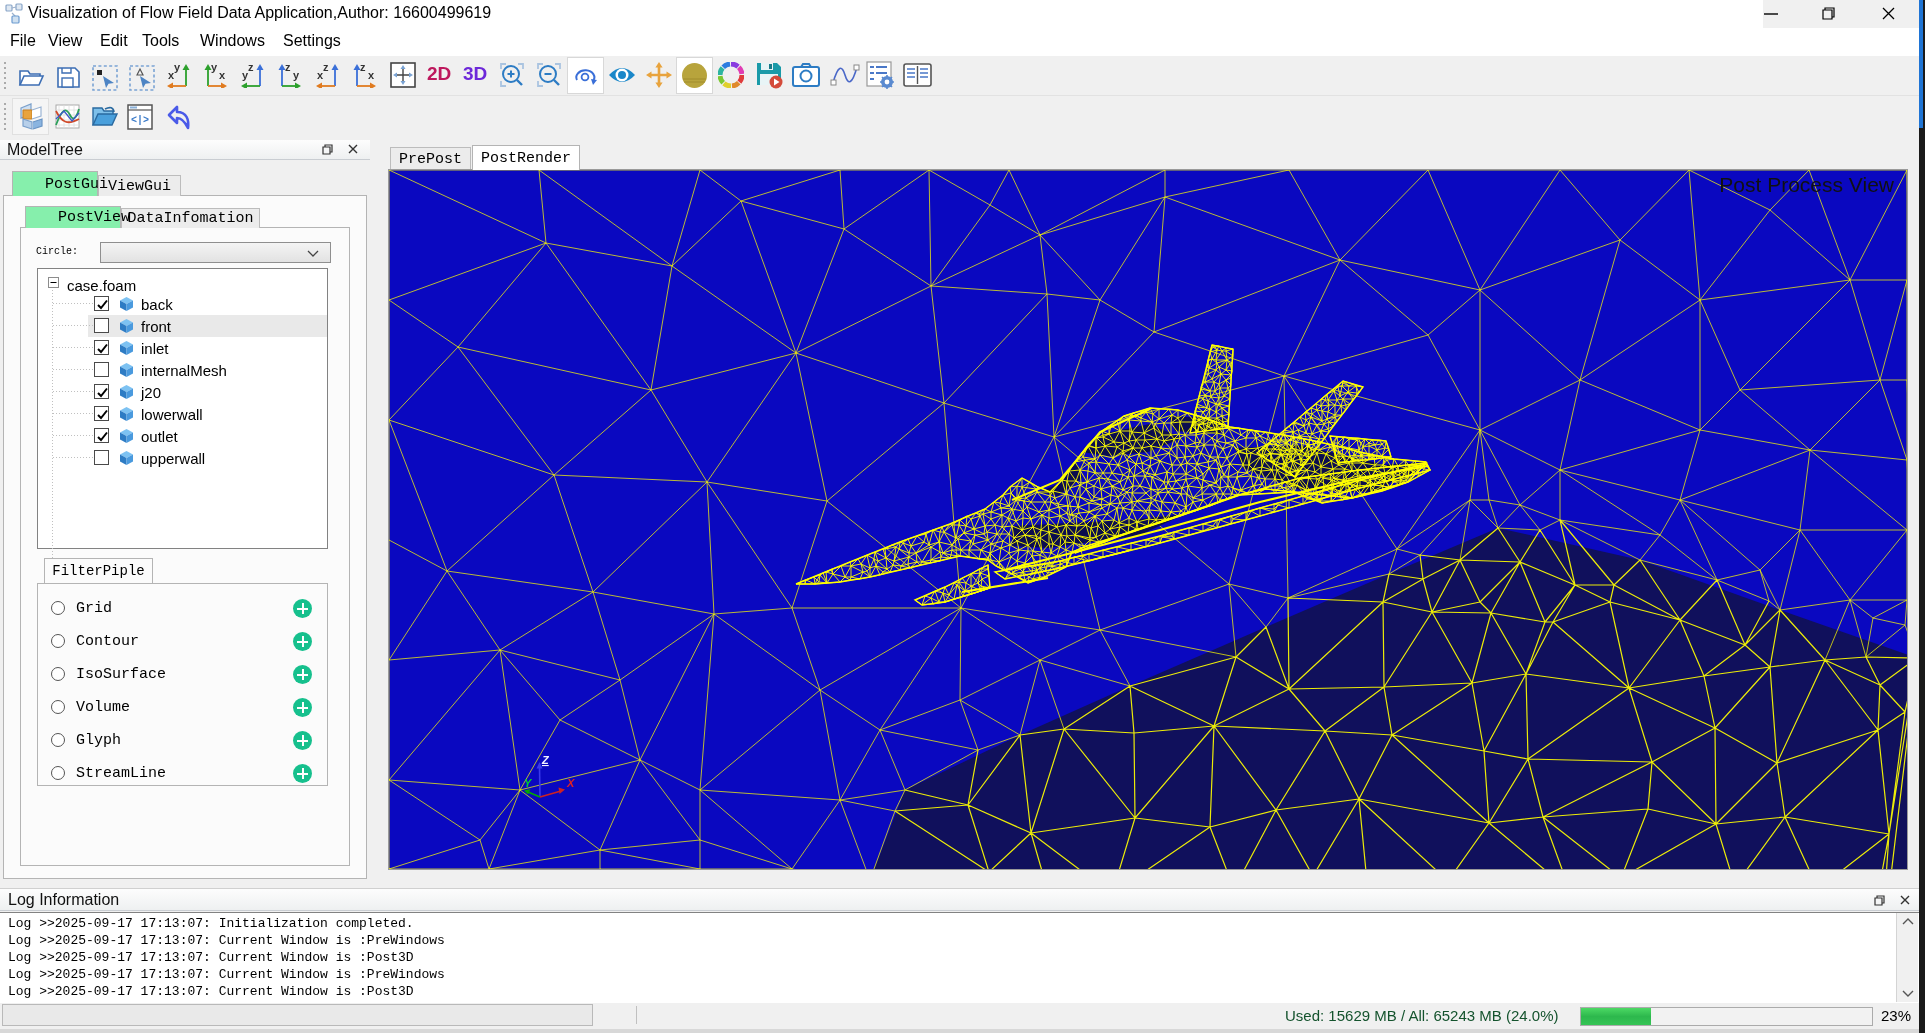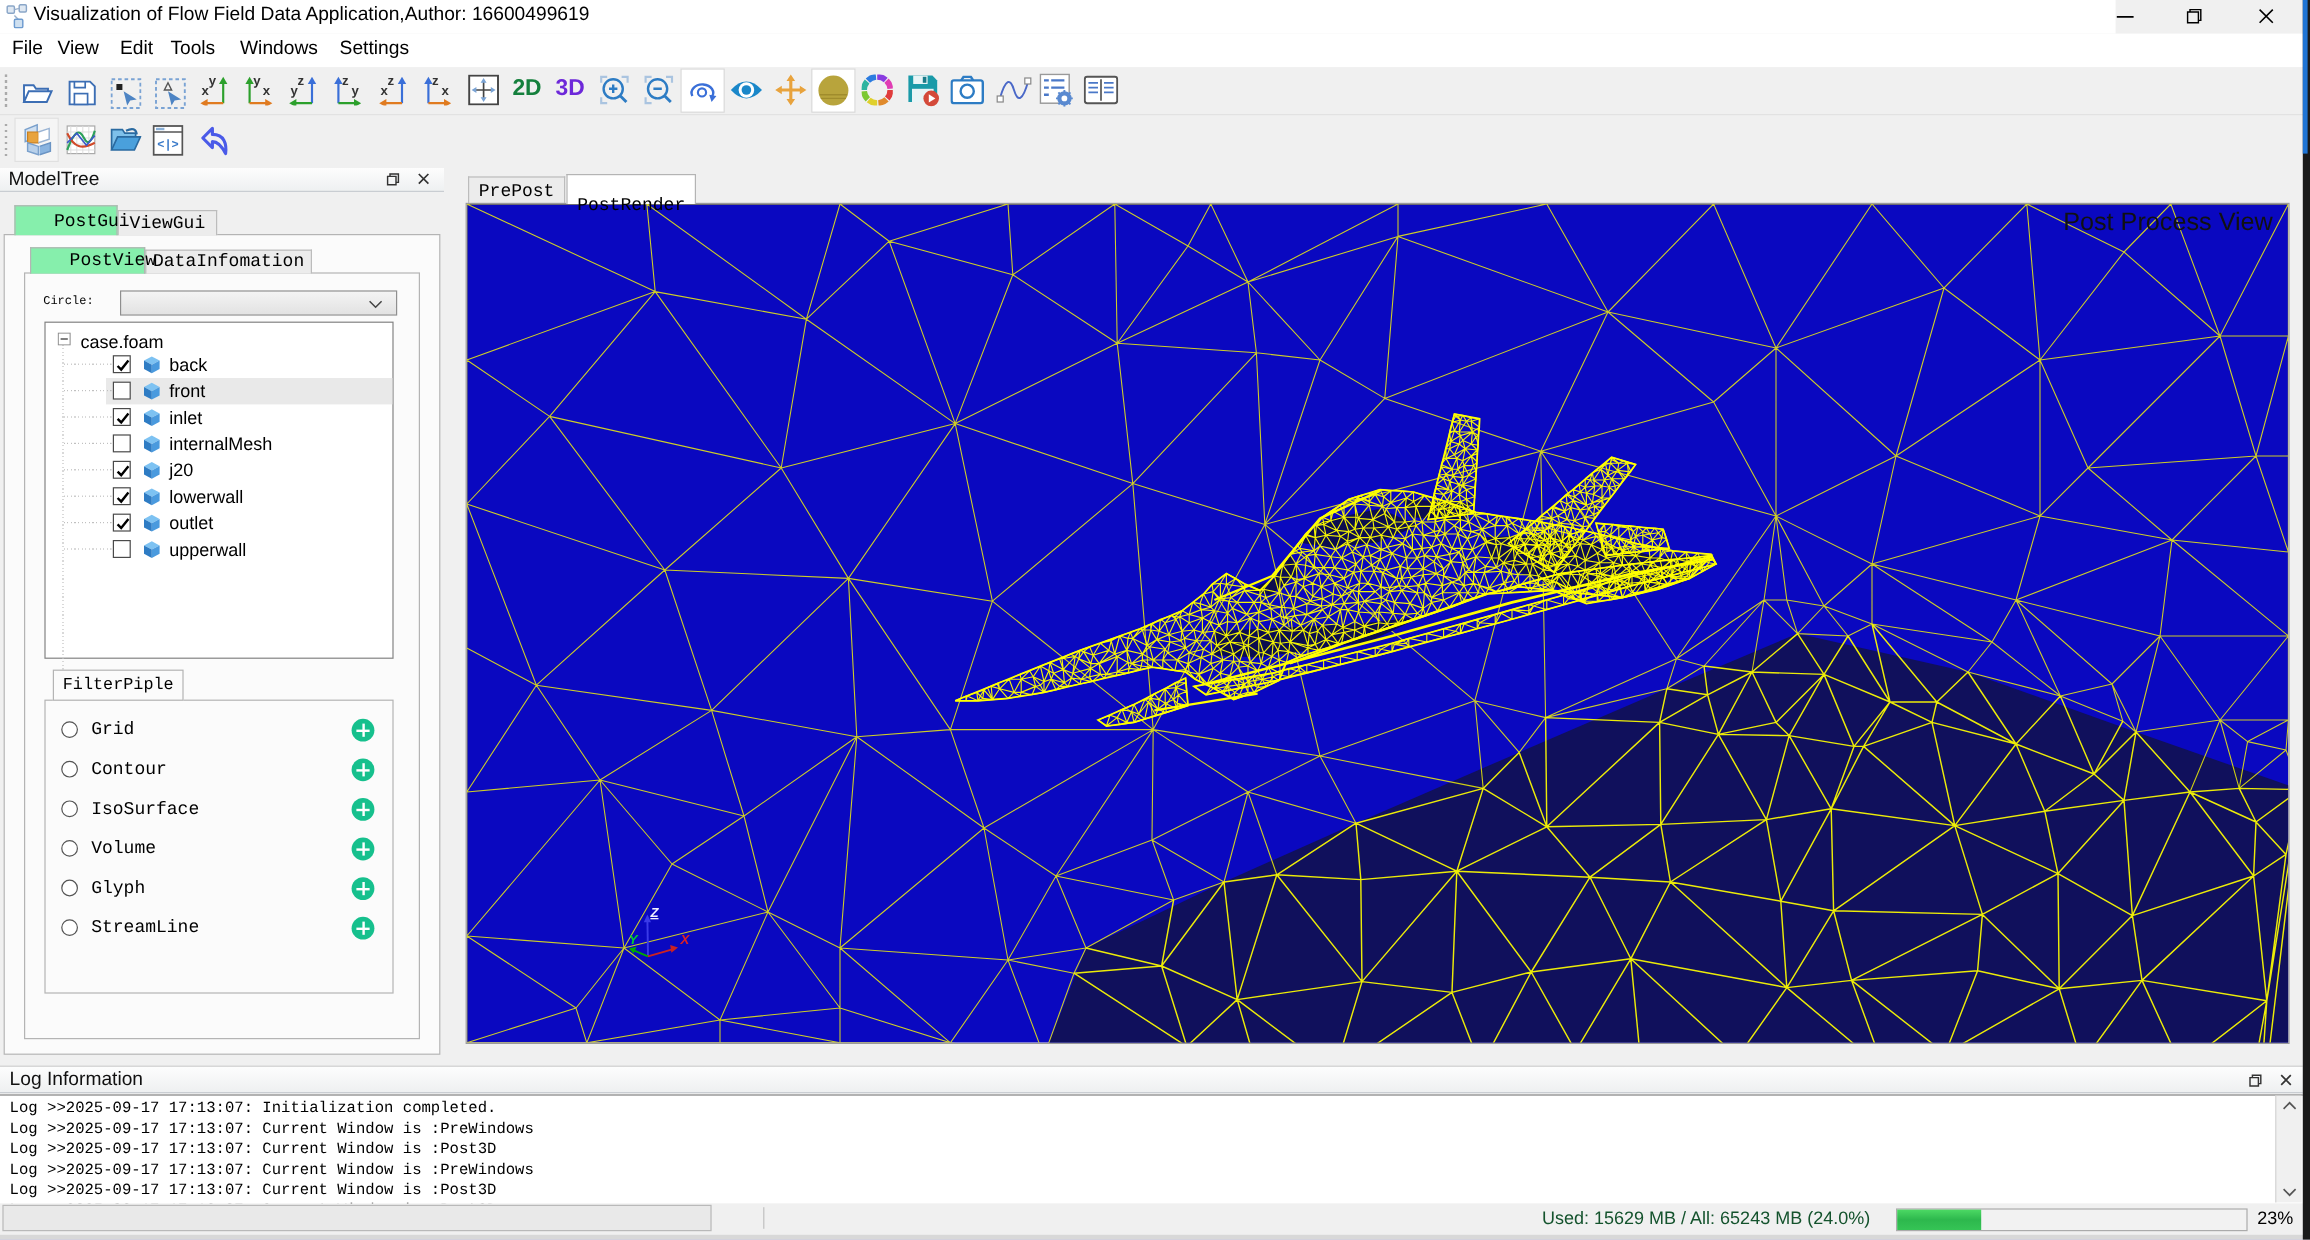--- a/index.html
+++ b/index.html
@@ -26,21 +26,21 @@
   #combo { position:absolute; left:100px; top:242px; width:231px; height:21px;
      background:linear-gradient(#f4f4f4,#e2e2e2); border:1px solid #8f8f8f; }
   #tree { position:absolute; left:37px; top:268px; width:291px; height:281px; background:#fff; border:1px solid #828282; }
   .trow { position:absolute; left:1px; width:288px; height:22px; font-size:15px; color:#000;padding-left:24px; }
   .trow .lbl { position:absolute; left:102px; top:3px; }
   .cb { position:absolute; left:55px; top:3px; width:15px; height:15px; background:#fff; border:1px solid #4a4a4a; }
   .cube { position:absolute; left:79px; top:3px; }
   .hl { background:linear-gradient(to right, transparent 49px, #e9e9e9 49px); }
   #filter-tab { position:absolute; left:44px; top:558px; width:109px; height:26px; background:#fbfbfb;
      border:1px solid #b4b4b4; font-family:"Liberation Mono", monospace; font-size:14px; text-align:center; padding-top:4px; z-index:3;}
-  #filter-frame { position:absolute; left:37px; top:583px; width:291px; height:245px; border:1px solid #b4b4b4; background:#fbfbfb; }
+  #filter-frame { position:absolute; left:37px; top:583px; width:291px; height:203px; border:1px solid #b4b4b4; background:#fbfbfb; }
   .frow { position:absolute; left:0; width:291px; height:33px; }
   .radio { position:absolute; left:13px; top:9px; width:14px; height:14px; border-radius:50%; background:#fff; border:1px solid #555; }
   .frow .lbl { position:absolute; left:38px; top:8px; font-family:"Liberation Mono", monospace; font-size:15px; }
   .plus { position:absolute; left:255px; top:7px; width:19px; height:19px; border-radius:50%; background:#16c08d; }
   .plus:after { content:""; position:absolute; left:4px; top:8.5px; width:11px; height:2px; background:#fff; }
   .plus:before { content:""; position:absolute; left:8.5px; top:4px; width:2px; height:11px; background:#fff; }
   .vtab { position:absolute; font-family:"Liberation Mono", monospace; font-size:15px; text-align:center; color:#000; }
   #viewport { position:absolute; left:388px; top:169px; width:1520px; height:701px; border:1px solid #9a9a9a; overflow:hidden; }
   #log-hdr { position:absolute; left:0; top:888px; width:1919px; height:23px;
      background:linear-gradient(#fdfdfd,#eef0f1); border-top:1px solid #d0d0d0; border-bottom:1px solid #c9cdd2; }
@@ -156,21 +156,21 @@
       <path d="M5 24 H19" stroke="#e07b20" stroke-width="1.8"></path>
       <path d="M24 24 l-6 -3.5 v7 z" fill="#e07b20"></path>
       <text x="16" y="17" font-size="11" font-weight="bold" fill="#333" font-family="Liberation Sans">x</text>
       <text x="8" y="9" font-size="11" font-weight="bold" fill="#333" font-family="Liberation Sans">z</text>
     </svg>
     <svg class="ticon" style="left:390px;top:6px" width="26" height="26" viewBox="0 0 26 26">
       <rect x="1" y="1" width="24" height="24" fill="#fff" stroke="#444" stroke-width="1.6"></rect>
       <path d="M13 5 V21 M5 13 H21" stroke="#444" stroke-width="1.4"></path>
       <path d="M13 3 l-2.5 4 h5 z M13 23 l-2.5 -4 h5 z M3 13 l4 -2.5 v5 z M23 13 l-4 -2.5 v5 z" fill="#7aa3d4"></path>
     </svg>
-    <div class="ticon" style="left:427px;top:7px;font-size:19px;font-weight:bold;color:#15803d;font-family:Liberation Sans">2D</div>
+    <div class="ticon" style="left:427px;top:7px;font-size:19px;font-weight:bold;color:#be185d;font-family:Liberation Sans">2D</div>
     <div class="ticon" style="left:463px;top:7px;font-size:19px;font-weight:bold;color:#6d28d9;font-family:Liberation Sans">3D</div>
     <svg class="ticon" style="left:499px;top:6px" width="26" height="26" viewBox="0 0 26 26">
       <circle cx="12" cy="12" r="8" fill="none" stroke="#2d7cc4" stroke-width="2"></circle>
       <path d="M18 18 L23 23" stroke="#2d7cc4" stroke-width="2.4"></path>
       <path d="M2 7 V2 h5 M19 2 h5 v5 M2 19 v5 h5" fill="none" stroke="#aac4e0" stroke-width="1.8"></path>
       <path d="M12 8.5 v7 M8.5 12 h7" stroke="#2d7cc4" stroke-width="2"></path>
     </svg>
     <svg class="ticon" style="left:536px;top:6px" width="26" height="26" viewBox="0 0 26 26">
       <circle cx="12" cy="12" r="8" fill="none" stroke="#2d7cc4" stroke-width="2"></circle>
       <path d="M18 18 L23 23" stroke="#2d7cc4" stroke-width="2.4"></path>
@@ -438,21 +438,21 @@
       <span class="plus"></span>
     </div>
     <div class="frow" style="top:173px">
       <span class="radio"></span>
       <span class="lbl">StreamLine</span>
       <span class="plus"></span>
     </div>
   </div>
 
 <div class="vtab" style="left:390px;top:147px;width:81px;height:22px;background:#ececec;border:1px solid #bcbcbc;border-bottom:none;padding-top:3px;">PrePost</div>
-<div class="vtab" style="left:472px;top:145px;width:108px;height:25px;background:#ffffff;border:1px solid #b4b4b4;border-bottom:none;padding-top:17px;z-index:2;">PostRender</div>
+<div class="vtab" style="left:472px;top:145px;width:108px;height:25px;background:#ffffff;border:1px solid #b4b4b4;border-bottom:none;padding-top:4px;z-index:2;">PostRender</div>
 <div id="viewport">
     <svg width="1518" height="699" viewBox="0 0 1518 699" style="display:block">
       <rect x="0" y="0" width="1518" height="699" fill="#0a08c0"></rect>
       <polygon points="481,710 516,620 631,565 741,516 877,457 1000,404 1109,358 1251,390 1391,440 1528,488 1528,789 471,789" fill="#10105c"></polygon>
       <path d="M1491 210L1518 110M840 414L899 428M1143 770L1225 808M91 670L100 699M951 90L900 0M1171 300L1291 330M651 65L620 0M407 183L555 233M165 305L58 401M1291 330L1411 360M540 0L620 0M455 59L542 116M58 401L204 422M1039 165L951 90M620 0L776 0M1461 430L1436 490M211 699L498 807M204 422L325 444M251 590L131 620M251 590L311 670M572 438L651 490M1420 0L1518 0M157 73L69 177M1411 360L1518 360M1518 0L1528 488M1311 130L1351 220M0 699L100 699M817 803L1001 811M283 96L311 0M251 590L211 680M572 438L571 530M895 206L1039 165M431 520L451 630M1271 365L1171 350M1411 360L1461 430M1131 335L1109 358M262 220L318 312M352 31L407 183M1091 260L1131 335M1518 430L1528 488M491 560L451 630M1491 210L1351 220M1516 455L1484 448M651 65L776 27M1516 455L1477 487M1421 280L1411 360M1518 110L1518 210M644 787L749 810M840 414L877 457M1091 260L1100 330M352 31L455 59M157 73L150 0M211 699L311 699M749 810L817 803M1491 210L1421 280M1271 365L1251 390M311 699L403 699M840 414L711 460M325 444L431 520M69 177L165 305M211 680L311 699M283 96L150 0M1421 280L1311 260M1371 400L1391 440M1225 808L1340 773M311 670L403 699M506 641L516 620M0 0L150 0M1411 360L1371 400M262 220L165 305M1091 120L1171 0M1091 260L1081 330M165 305L0 250M1328 410L1380 431M1291 330L1328 410M1461 110L1518 0M325 444L231 510M572 438L665 267M58 401L0 370M1081 330L1031 385M900 0L1039 0M1001 811L1225 808M542 116L555 233M765 162L711 130M1231 70L1191 210M157 73L0 0M438 331L572 438M451 630L516 620M325 444L311 620M69 177L262 220M211 680L211 699M572 438L403 438M1380 431L1391 440M711 460L741 516M506 641L481 710M131 620L0 610M1091 120L1039 0M776 0L900 0M283 96L262 220M1381 40L1300 0M1461 110L1420 0M651 65L658 124M491 560L589 580M58 401L0 250M311 620L431 520M651 490L631 565M431 520L491 560M0 130L0 250M665 267L711 460M403 699L481 710M318 312L204 422M765 162L951 90M0 250L0 370M211 680L311 670M1008 379L899 428M1518 210L1518 290M407 183L438 331M1091 120L1231 70M1518 290L1518 360M601 35L542 116M1461 430L1518 430M451 630L506 641M1231 70L1311 130M1008 379L1081 330M1518 290L1528 488M352 31L451 0M921 800L1001 811M651 65L542 116M455 59L540 0M1191 210L1171 300M840 414L847 487M589 580L631 565M1171 300L1171 350M111 480L171 550M318 312L403 438M711 460L847 487M231 510L251 590M658 124L711 130M311 699L498 807M91 670L0 699M407 183L318 312M1008 379L1000 404M665 267L895 206M1171 350L1251 390M601 35L651 65M1151 360L1171 350M352 31L311 0M1311 260L1191 210M150 0L311 0M0 699L498 807M165 305L318 312M1171 300L1131 335M1518 430L1484 448M542 116L540 0M111 480L231 510M579 809L749 810M817 803L921 800M1491 210L1518 290M555 233L665 267M658 124L665 267M572 438L491 560M91 670L0 610M131 620L211 680M895 206L1091 260M69 177L0 250M1171 300L1271 365M1271 365L1328 410M1409 789L1491 797M1231 70L1300 0M455 59L407 183M1371 400L1380 431M1039 165L1091 120M1039 165L1091 260M0 490L0 610M58 401L111 480M1461 430L1391 440M1421 280L1291 330M1421 280L1351 220M1039 0L1171 0M895 206L1008 379M311 620L403 699M498 807L579 809M899 428L1000 404M491 560L571 530M1100 330L1131 335M1067 786L1225 808M1491 210L1518 210M572 438L431 520M311 670L311 699M651 65L776 0M451 630L403 699M157 73L0 130M1311 130L1461 110M1231 70L1171 0M572 438L555 233M251 590L311 620M542 116L407 183M572 438L711 460M895 206L840 414M491 560L516 620M0 0L0 130M1100 330L1109 358M776 27L900 0M1311 130L1191 210M451 630L481 710M0 370L0 490M571 530L589 580M601 35L620 0M1100 330L1081 330M211 680L100 699M651 65L711 130M100 699L498 807M651 490L675 559M895 206L951 90M1518 110L1528 488M1518 360L1518 430M1311 130L1381 40M749 810L1001 811M1516 455L1518 430M1461 110L1518 110M311 620L451 630M1001 811L1067 786M542 116L658 124M1225 808L1491 797M765 162L776 27M776 27L776 0M1091 260L1171 300M403 438L431 520M1311 130L1311 260M451 0L540 0M601 35L540 0M325 444L251 590M171 550L131 620M951 90L1091 120M1091 120L1091 260M1081 330L1071 390M131 620L100 699M1461 430L1518 360M1081 330L1109 358M283 96L407 183M111 480L0 610M1518 360L1528 488M455 59L451 0M1191 210L1091 260M311 620L311 670M589 580L516 620M776 27L711 130M1225 808L1409 789M311 0L451 0M1516 455L1528 488M318 312L438 331M1461 430L1484 448M1461 430L1477 487M1008 379L1031 385M231 510L171 550M438 331L403 438M171 550L251 590M1411 360L1391 440M1171 0L1300 0M58 401L0 490M1421 280L1518 360M665 267L765 162M665 267L711 130M403 699L498 807M1300 0L1420 0M1091 120L1191 210M765 162L895 206M571 530L651 490M1151 360L1131 335M1291 330L1371 400M438 331L555 233M651 490L711 460M111 480L0 490M1461 110L1351 220M325 444L403 438M0 610L0 699M204 422L231 510M776 27L951 90M665 267L840 414M895 206L899 428M579 809L644 787M1031 385L1000 404M1484 448L1477 487M283 96L352 31M1381 40L1420 0M100 699L211 699M1311 260L1291 330M1311 260L1351 220M658 124L555 233M1151 360L1109 358M571 530L631 565M407 183L262 220M951 90L1039 0M1421 280L1518 290M131 620L91 670M165 305L204 422M69 177L0 130M651 490L741 516M1518 0L1518 110M318 312L325 444M111 480L131 620M1291 330L1271 365M1371 400L1328 410M1311 130L1300 0M1328 410L1251 390M204 422L111 480M157 73L283 96M157 73L262 220M899 428L877 457M1381 40L1461 110M1518 210L1528 488M1008 379L1091 260M1461 110L1491 210M1131 335L1171 350M1311 260L1171 300" stroke="#ffff00" stroke-width="0.9" fill="none" stroke-opacity="0.8"></path>
       <path d="M995 517L1043 442M1071 390L1131 392M847 487L877 457M1102 443L1137 504M1225 415L1221 432M1489 560L1396 647M936 561L887 640M1259 639L1232 708M1491 797L1528 488M1131 392L1109 358M970 629L1100 653M1139 589L1100 653M1164 452L1240 518M887 640L924 706M589 580L579 635M1500 664L1429 719M1328 410L1291 450M1396 647L1500 664M1151 360L1131 392M1240 518L1326 558M1100 653L1154 647M1071 390L1091 432M1232 708L1225 808M1477 487L1491 515M845 719L817 803M1221 432L1291 450M746 648L821 657M900 519L995 517M1381 497L1326 558M924 706L921 800M1034 409L1000 404M1315 506L1381 497M900 519L877 457M1346 716L1340 773M970 629L978 712M675 559L642 663M995 517L1083 513M642 663L662 732M1102 443L1043 442M1154 647L1259 639M745 563L746 648M978 712L1059 711M1100 653L1059 711M1225 415L1251 390M600 702L481 710M662 732L723 724M746 648L723 724M1263 592L1259 639M1164 452L1156 452M900 519L936 561M1171 350L1186 415M1186 415L1156 452M899 428L900 519M1429 719L1409 789M1327 654L1396 647M994 432L995 517M1083 513L1137 504M579 635L516 620M1059 711L1067 786M1436 490L1491 515M936 561L1003 565M995 517L1003 565M1031 385L1071 390M1154 647L1181 721M1381 497L1436 490M723 724L749 810M1137 504L1240 518M675 559L631 565M821 657L845 719M1326 558L1327 654M1356 475L1391 440M1240 518L1315 506M847 487L900 519M1489 560L1436 490M1003 565L970 629M1232 708L1346 716M1327 654L1346 716M745 563L741 516M1102 443L1083 513M847 487L741 516M845 719L924 706M1181 721L1143 770M1083 513L1095 581M600 702L644 787M1500 664L1528 488M924 706L978 712M1380 431L1356 475M675 559L745 563M1381 497L1391 440M1034 409L1031 385M1516 542L1528 488M1240 518L1263 592M1489 560L1516 542M745 563L825 556M847 487L825 556M1083 513L1043 442M1396 647L1429 719M1095 581L1100 653M1291 450L1356 475M1102 443L1131 392M1034 409L994 432M1091 432L1043 442M506 641L600 702M1137 504L1156 452M1139 589L1154 647M1500 664L1487 735M1429 719L1487 735M1477 487L1528 488M970 629L924 706M579 809L481 710M1240 518L1221 432M825 556L821 657M1059 711L1181 721M1315 506L1326 558M642 663L600 702M1102 443L1091 432M1071 390L1043 442M1131 392L1091 432M1291 450L1251 390M1232 708L1340 773M723 724L845 719M1034 409L1071 390M1487 735L1491 797M1326 558L1388 593M1381 497L1388 593M978 712L921 800M900 519L825 556M1171 350L1225 415M675 559L746 648M970 629L1059 711M642 663L631 565M1491 515L1516 542M1315 506L1291 450M1003 565L1095 581M1181 721L1232 708M642 663L723 724M1102 443L1156 452M1131 392L1156 452M1381 497L1356 475M1388 593L1396 647M899 428L994 432M723 724L644 787M1071 390L1109 358M821 657L723 724M978 712L1067 786M1346 716L1429 719M1164 452L1137 504M887 640L845 719M1137 504L1139 589M1095 581L1139 589M1327 654L1232 708M1059 711L1143 770M1500 664L1516 542M600 702L579 809M1067 786L1143 770M506 641L579 635M1139 589L1263 592M1034 409L1043 442M723 724L817 803M1489 560L1500 664M1477 487L1436 490M1225 415L1291 450M936 561L970 629M675 559L741 516M1263 592L1326 558M825 556L936 561M1164 452L1186 415M1240 518L1139 589M1489 560L1491 515M1328 410L1356 475M1151 360L1186 415M1003 565L1100 653M1396 647L1346 716M1181 721L1225 808M994 432L1043 442M579 635L642 663M845 719L921 800M1263 592L1154 647M642 663L746 648M825 556L746 648M1346 716L1409 789M1131 392L1186 415M994 432L900 519M498 807L481 710M1388 593L1489 560M995 517L936 561M1225 415L1186 415M1100 653L1181 721M1340 773L1409 789M1487 735L1409 789M579 635L600 702M1240 518L1291 450M1263 592L1327 654M1164 452L1221 432M1186 415L1221 432M825 556L887 640M1500 664L1491 797M600 702L662 732M1388 593L1436 490M579 635L631 565M1259 639L1327 654M1388 593L1327 654M1083 513L1003 565M994 432L1000 404M821 657L887 640M1436 490L1391 440M1154 647L1232 708M978 712L1001 811M887 640L970 629M825 556L741 516M1315 506L1356 475M1137 504L1095 581M662 732L644 787M1491 515L1528 488" stroke="#ffff00" stroke-width="1.2" fill="none" stroke-opacity="0.92"></path>
       <polygon points="693,282 713,264 761,254 793,268 759,282 719,286" fill="#0b0d4e"></polygon>
       <polygon points="846,278 911,275 976,290 1016,300 991,322 911,320 854,298" fill="#0b0d4e"></polygon>
       <polygon points="623,356 741,350 796,344 751,365 659,378 623,376" fill="#0b0d4e"></polygon>
       <polygon points="780,246 837,249 831,264 786,261" fill="#0b0d4e"></polygon>

